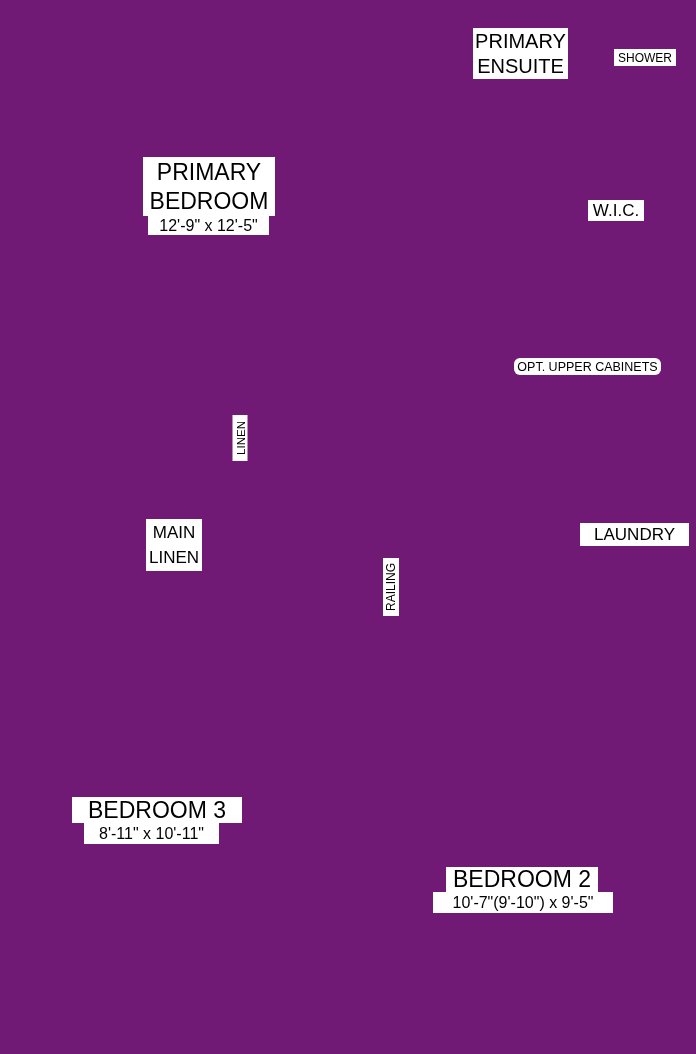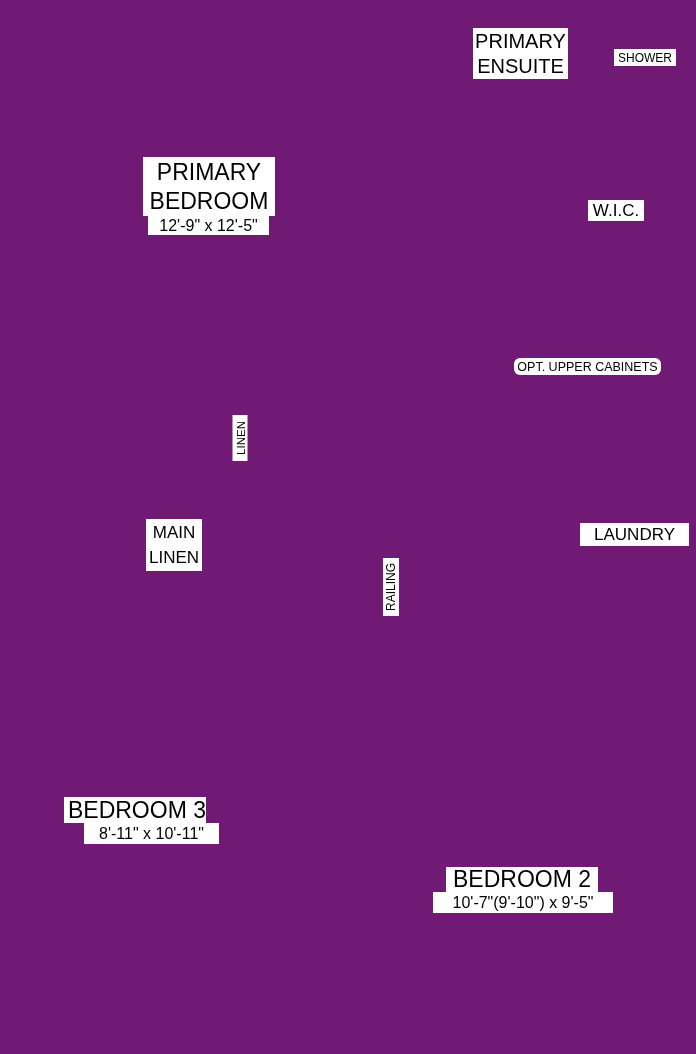--- a/index.html
+++ b/index.html
@@ -89,24 +89,23 @@
   }
   
   .railing {
     left: 391px; top: 587px;
     width: 58px; height: 16px;
     font-size: 12px;
     transform: translate(-50%, -50%) rotate(-90deg);
   }
   
   .bedroom3-name {
-    left: 64px; top: 797px;
-    width: 142px; height: 26px;
+    left: 72px; top: 797px;
+    width: 170px; height: 26px;
     font-size: 23px;
-    align-items: flex-end;
   }
   .bedroom3-dims {
     left: 84px; top: 823px;
     width: 135px; height: 21px;
     font-size: 16px;
   }
   
   .bedroom2-name {
     left: 446px; top: 867px;
     width: 152px; height: 25px;

